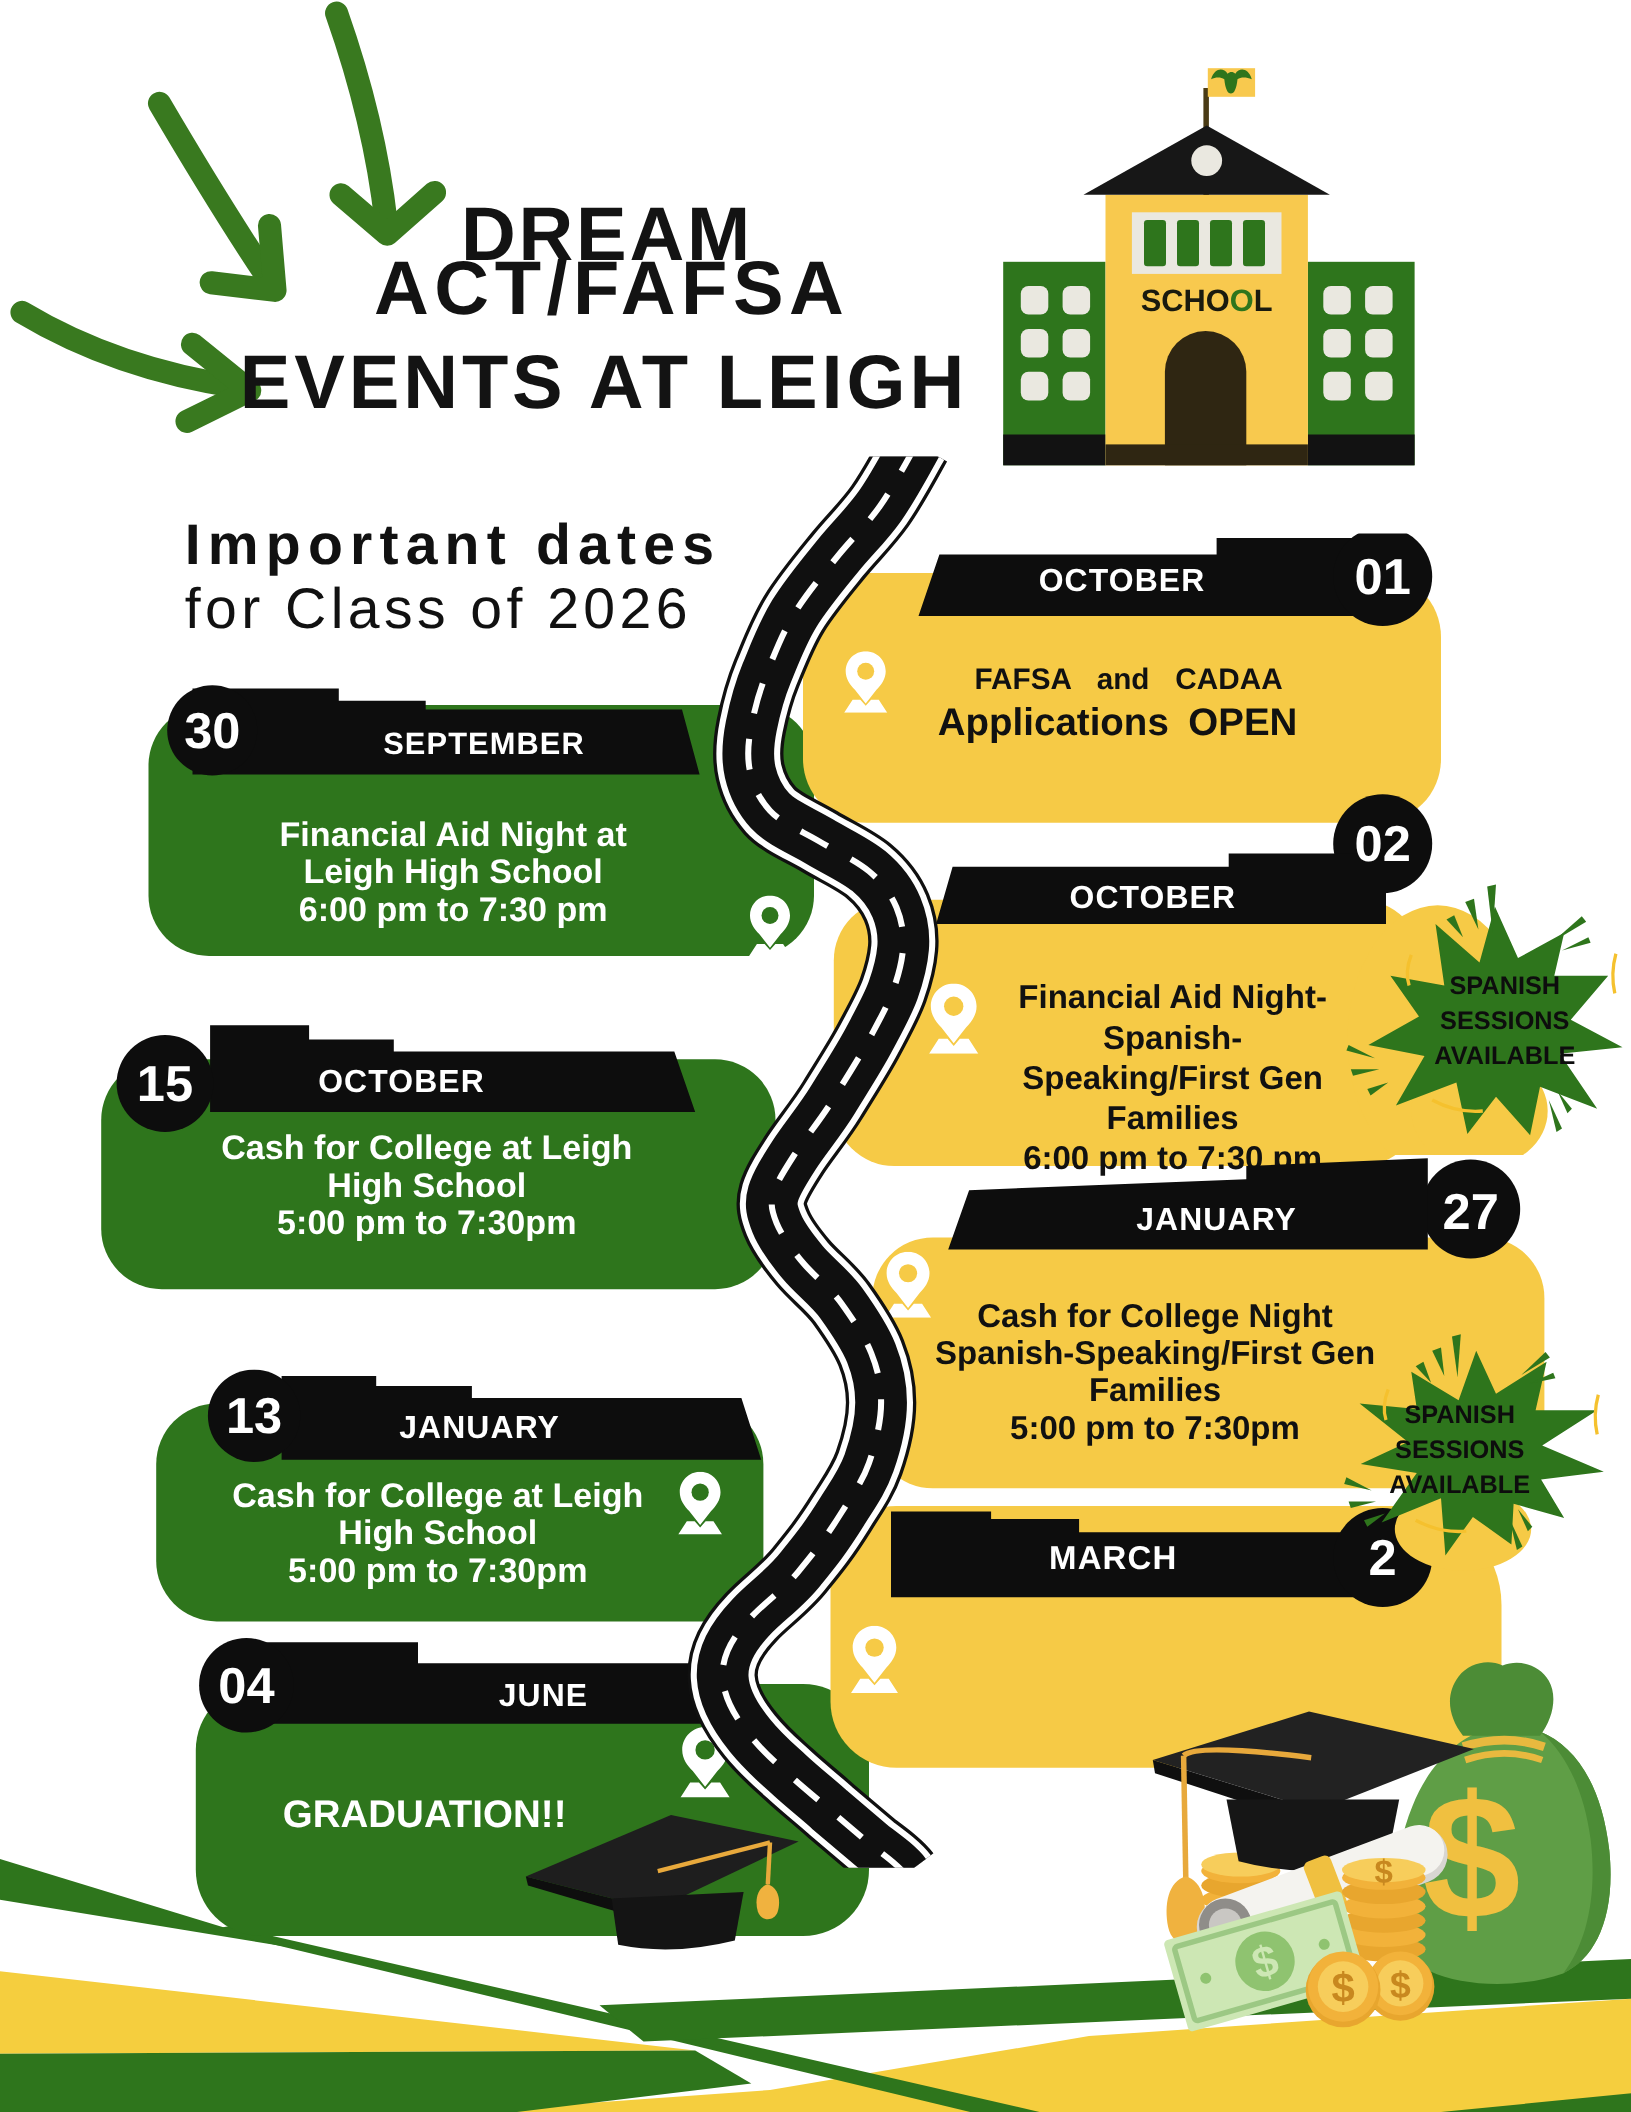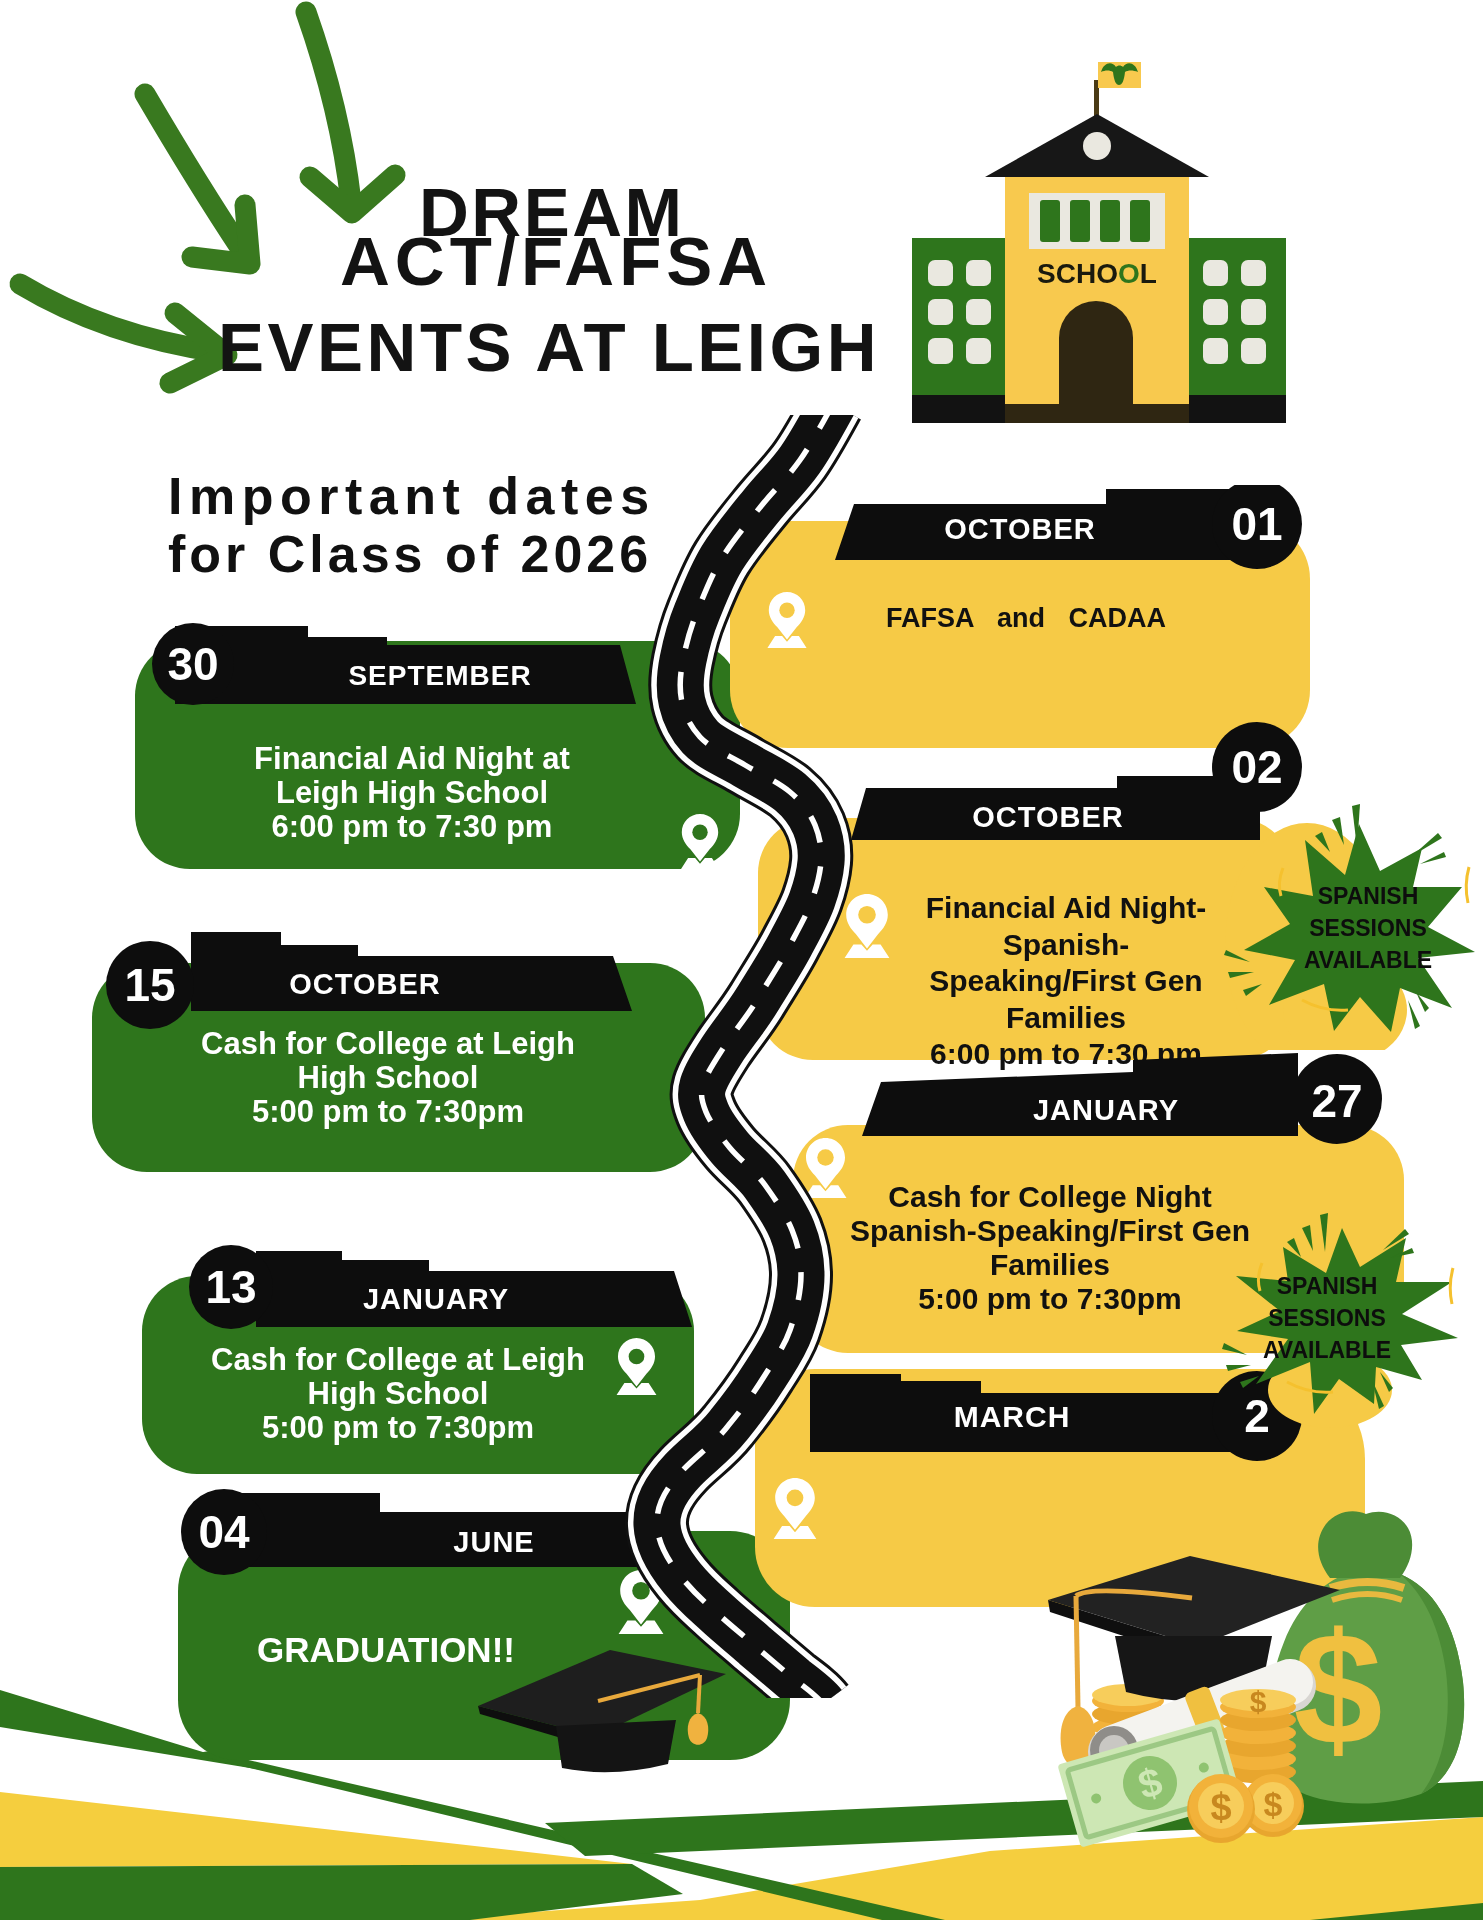--- a/index.html
+++ b/index.html
@@ -82,20 +82,21 @@
     </svg>
 
   <div class="card" style="left:730px;top:521px;width:580px;height:227px;background:#f6ca46;border-radius:58px;"></div>
   <svg class="abs" style="left:830px;top:485px;" width="480" height="90" viewBox="830 485 480 90">
     <polygon points="854,504 1106,504 1106,489 1260,489 1260,560 835,560" fill="#0d0d0d"></polygon>
     <circle cx="1257" cy="524" r="45" fill="#0d0d0d"></circle>
   </svg>
   <div class="t" style="left:1257px;top:524px;font-size:46px;color:#fff;">01</div>
   <div class="t" style="left:1020px;top:529px;font-size:29px;color:#fff;letter-spacing:1px;">OCTOBER</div>
   <div class="t ytxt" style="left:1026px;top:618px;font-size:27px;word-spacing:16px;">FAFSA and CADAA</div>
+  <div class="t ytxt" style="left:1016px;top:657px;font-size:35px;word-spacing:8px;">Applications OPEN</div>
   <svg class="abs" style="left:766px;top:592px;color:#f6ca46;" width="42" height="56" viewBox="0 0 60 80">
       <use href="#pin"></use>
     </svg>
 
   <div class="card" style="left:758px;top:818px;width:534px;height:242px;background:#f6ca46;border-radius:55px;"></div>
   <svg class="abs" style="left:845px;top:720px;" width="465" height="125" viewBox="845 720 465 125">
     <circle cx="1257" cy="767" r="45" fill="#0d0d0d"></circle>
     <polygon points="866,788 1117,788 1117,776 1260,776 1260,840 851,840" fill="#0d0d0d"></polygon>
   </svg>
   <div class="t" style="left:1257px;top:767px;font-size:46px;color:#fff;">02</div>
@@ -189,21 +190,21 @@
       <path d="M 20,284 C 80,320 150,342 218,352"></path>
       <path d="M 175,313 L 227,355 L 170,383"></path>
     </g>
   </svg>
 
   <div class="tl abs" style="left:419px;top:127px;font-size:69px;font-weight:bold;color:#131313;letter-spacing:2.5px;margin-top:46px;">DREAM</div>
   <div class="tl abs" style="left:340px;top:222px;font-size:69px;font-weight:bold;color:#131313;letter-spacing:5px;">ACT/FAFSA</div>
   <div class="tl abs" style="left:218px;top:308px;font-size:69px;font-weight:bold;color:#131313;letter-spacing:3.5px;">EVENTS AT LEIGH</div>
 
   <div class="tl abs" style="left:168px;top:466px;font-size:52px;font-weight:bold;color:#111;letter-spacing:6.5px;">Important dates</div>
-  <div class="tl abs" style="left:168px;top:524px;font-size:52px;font-weight:bold;color:#111;letter-spacing:4px;">for Class of 2026</div>
+  <div class="tl abs" style="left:168px;top:524px;font-size:52px;font-weight:normal;color:#111;letter-spacing:4px;">for Class of 2026</div>
 
   <svg class="abs" style="left:1205px;top:780px;" width="278" height="270" viewBox="1205 780 278 270">
     <ellipse cx="1307" cy="945" rx="82" ry="122" fill="#f6ca46"></ellipse>
     <ellipse cx="1345" cy="1010" rx="62" ry="52" fill="#f6ca46"></ellipse>
     <polygon points="1359,824 1380,871 1422,848 1413,887 1462,887 1428,927 1475,952 1418,958 1452,1008 1400,988 1391,1032 1360,997 1334,1031 1324,984 1269,1005 1295,960 1244,950 1290,924 1264,887 1313,896 1305,840 1345,875" fill="#2e751c"></polygon>
     <g fill="#2e751c">
       <polygon points="1352,806 1360,804 1357,848"></polygon>
       <polygon points="1332,820 1340,817 1344,845"></polygon>
       <polygon points="1315,836 1322,832 1330,852"></polygon>
       <polygon points="1412,856 1438,833 1442,838"></polygon>

